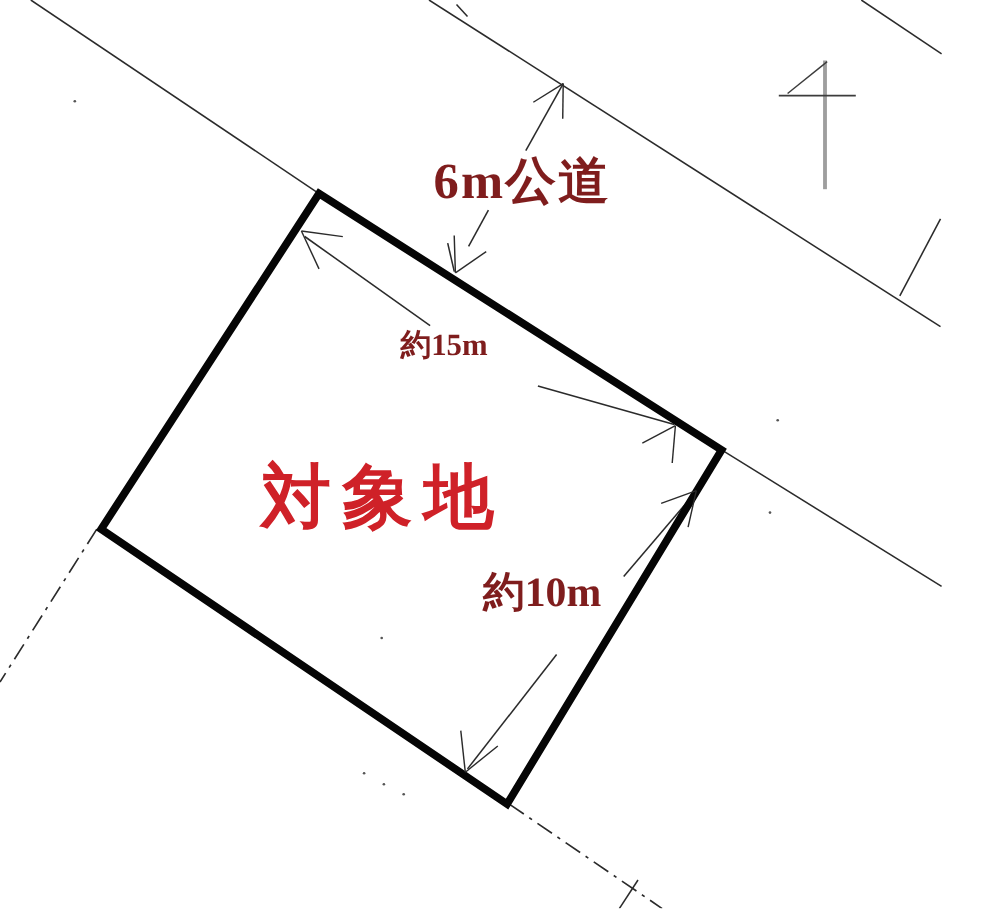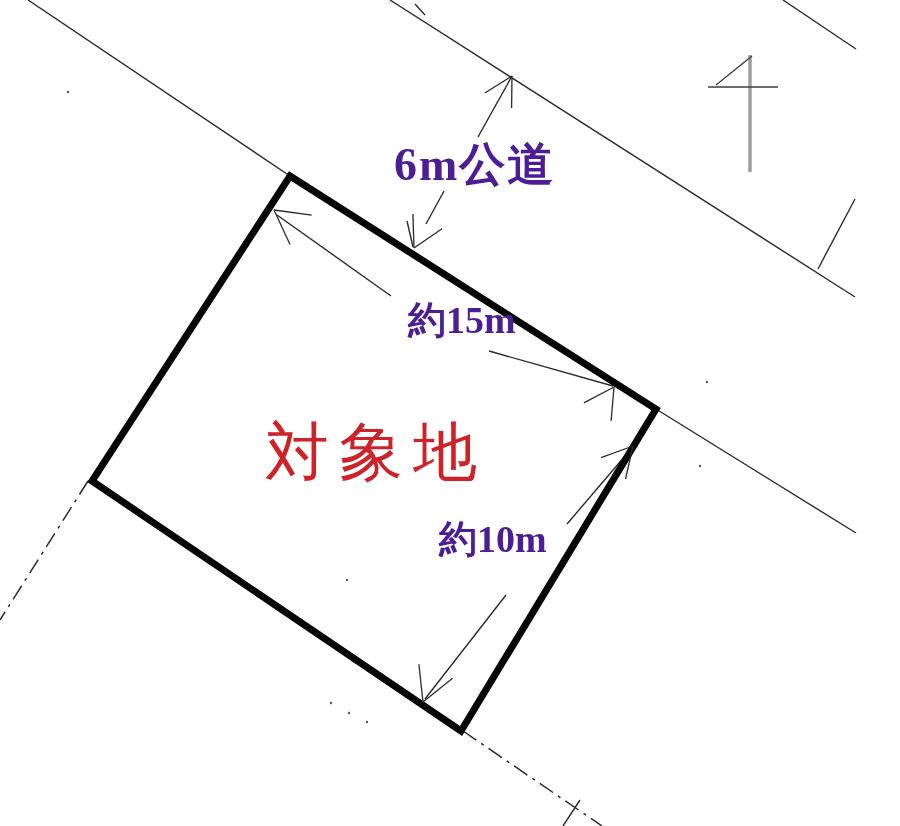--- a/index.html
+++ b/index.html
@@ -4,25 +4,25 @@
 <style>
   html,body{margin:0;padding:0;background:#fff;}
   .canvas{
     position:relative;
     width:900px;height:826px;
     background:#fff;
     overflow:hidden;
     font-family:"Liberation Serif","DejaVu Serif",serif;
   }
   .canvas svg{position:absolute;left:0;top:0;}
-  .lbl{position:absolute;color:#4c1d95;white-space:nowrap;line-height:1;}
+  .lbl{position:absolute;color:#7f1d1d;white-space:nowrap;line-height:1;}
   .lbl.road  {left:394px;top:142px;font-size:46px;font-weight:600;letter-spacing:2px;}
-  .lbl.dim15 {left:364px;top:301px;font-size:38px;font-weight:600;margin-left:44px;}
+  .lbl.dim15 {left:364px;top:301px;font-size:28px;font-weight:600;}
   .lbl.dim10 {left:439px;top:520px;font-size:38px;font-weight:600;text-align:center;}
-  .lbl.target{left:237px;top:421px;font-size:64px;font-weight:400;letter-spacing:10px;color:var(--red,#cf2128);margin-left:28px;}
+  .lbl.target{left:237px;top:421px;font-size:64px;font-weight:700;letter-spacing:10px;color:var(--red,#cf2128);}
 </style>
 </head>
 <body>
 
 <div class="canvas">
   <svg id="drawing" width="900" height="826" viewBox="0 0 900 826">
       <g>
         <line x1="28" y1="0" x2="290" y2="176" stroke="#2b2b2b" stroke-width="1.4" stroke-linecap="butt"></line>
         <line x1="390" y1="0" x2="855" y2="297" stroke="#2b2b2b" stroke-width="1.4" stroke-linecap="butt"></line>
         <line x1="783" y1="0" x2="856" y2="49" stroke="#2b2b2b" stroke-width="1.4" stroke-linecap="butt"></line>

